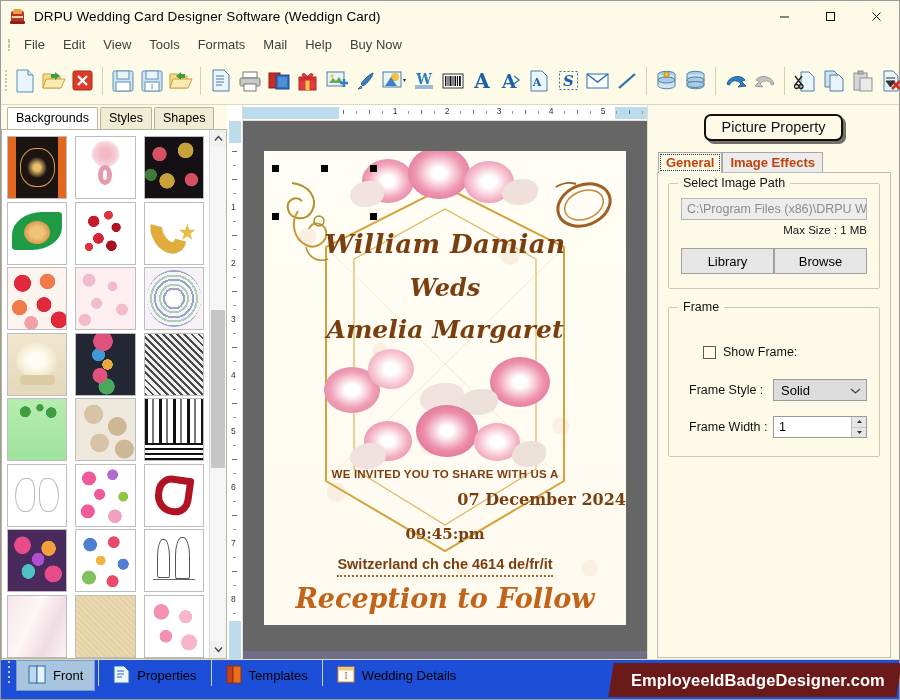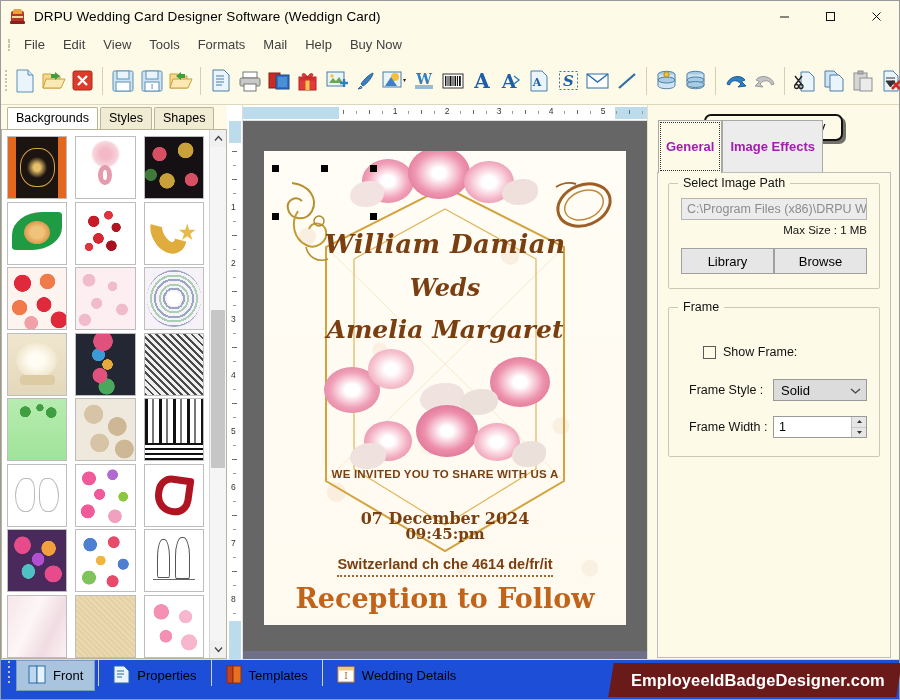--- a/index.html
+++ b/index.html
@@ -182,21 +182,21 @@
     font-family:"DejaVu Serif", serif; font-weight:700; font-size:15px;
   }
   .t-venue {
     position:absolute; left:0; right:0; text-align:center; color:#7a3f10;
     font-size:14.5px; font-weight:700;
     border-bottom:2px dotted #a7641f; padding-bottom:3px;
     margin:0 24px; width:auto;
   }
   .t-recep {
     position:absolute; left:0; right:0; text-align:center; color:#c2631a;
-    font-family:"DejaVu Serif", serif; font-weight:700;
+    font-family:"DejaVu Serif", serif; font-style:italic; font-weight:700;
     font-size:27px;
   }
   .handle {
     position:absolute; width:7px; height:7px; background:#000; z-index:20;
   }
   .canvas-bottom-strip { position:absolute; left:0; right:0; bottom:0; height:8px;
                          background:#6f6f8a; }
 
   
   .rightpanel {
@@ -205,22 +205,22 @@
     border-left:1px solid #e5e1c8;
   }
   .pp-badge-wrap { display:flex; justify-content:center; padding-top:9px; }
   .pp-badge {
     border:2px solid #111; border-radius:7px; background:#fdfbe8;
     padding:3px 16px 4px; font-size:14.5px; color:#111;
     box-shadow:3px 3px 0 rgba(0,0,0,.55);
   }
   .rtabs { display:flex; align-items:flex-end; padding-left:10px; margin-top:10px; height:22px;}
   .rtab {
-    font-size:13px; font-weight:700; padding:18px 7px; background:#ececec;
-    border:1px solid #a8a8a8; border-bottom:none; color:#a21caf; line-height:16px;
+    font-size:13px; font-weight:700; padding:2px 7px; background:#ececec;
+    border:1px solid #a8a8a8; border-bottom:none; color:#c2410c; line-height:16px;
   }
   .rtab.active { background:#fdfbe8; border-color:#a8a8a8; outline:1px dotted #333;
                  outline-offset:-3px; position:relative; z-index:2; }
   .rtabpage {
     margin:0 8px 0 9px; border:1px solid #bdbdbd; background:#fdfbe8;
     flex:1; padding:10px 10px 8px; min-height:0; position:relative; top:-1px;
   }
   .group {
     border:1px solid #c9c9b4; border-radius:2px; padding:14px 12px 14px;
     position:relative; margin-bottom:18px;
@@ -895,21 +895,21 @@
               <div class="petal" style="left:162px;top:46px;width:34px;height:26px;background:#ece0db;"></div>
             </div>
 
             <div class="card-text">
               <div class="t-names t-n1">William Damian</div>
               <div class="t-names t-n2">Weds</div>
               <div class="t-names t-n3">Amelia Margaret</div>
 
               <div class="t-invite" style="top:316px;">WE INVITED YOU TO SHARE WITH US A</div>
 
-              <div class="t-date" style="top:358px;">07 December 2024</div>
+              <div class="t-date" style="top:339px;text-align:right;">07 December 2024</div>
               <div class="t-time" style="top:374px;">09:45:pm</div>
 
               <div style="position:absolute;left:24px;right:24px;top:404px;text-align:center;">
                 <span class="t-venue" style="position:static;display:inline-block;margin:0;">Switzerland ch che 4614 de/fr/it</span>
               </div>
 
               <div class="t-recep" style="top:432px;">Reception to Follow</div>
             </div>
 
             <div class="handle" style="left:8px;top:14px;"></div>

